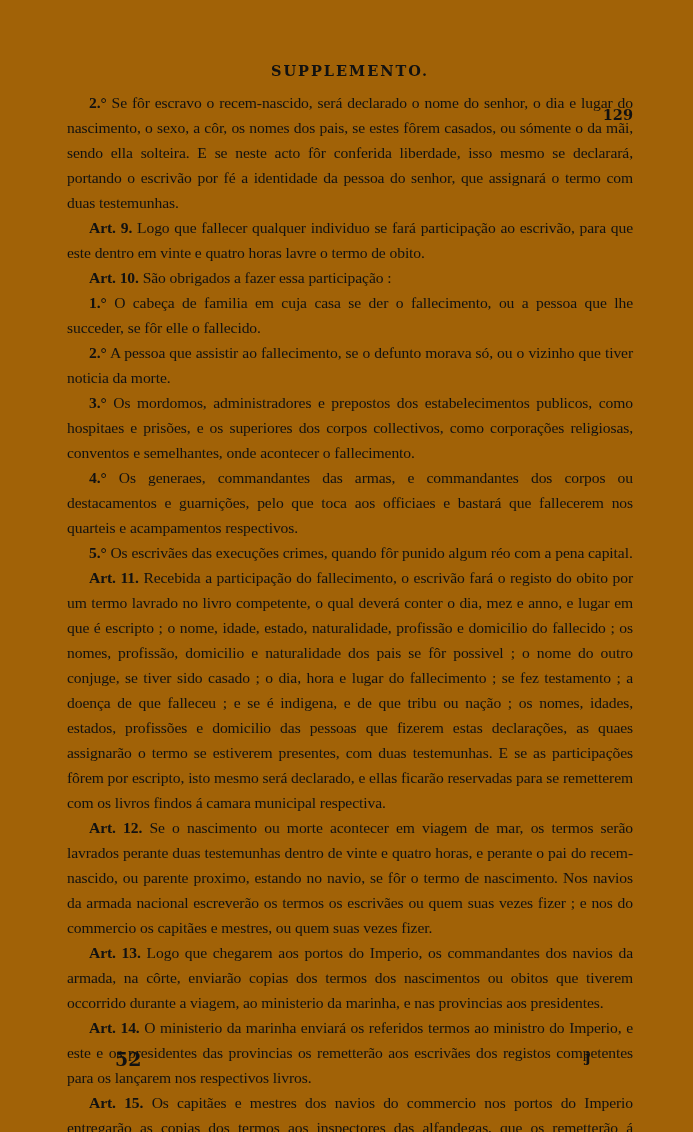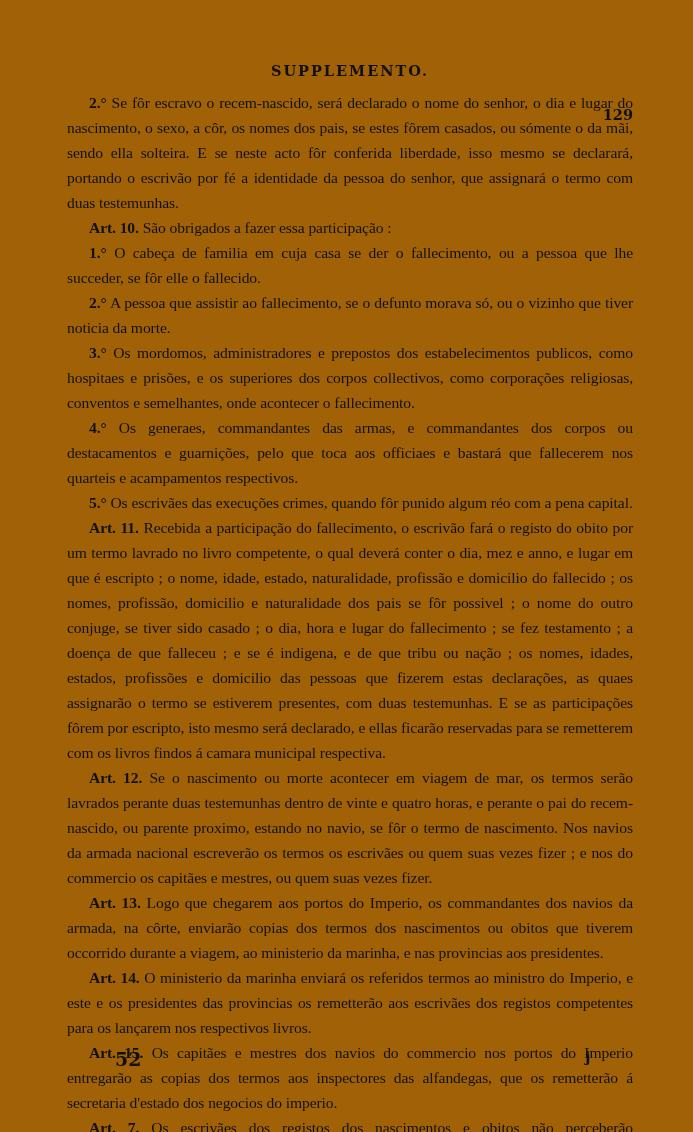--- a/index.html
+++ b/index.html
@@ -23,20 +23,21 @@
 <body>
 
 <div class="page">
   <div class="header">
     <div class="running-title">SUPPLEMENTO.</div>
     <div class="page-number">129</div>
   </div>
 
   <div class="body-text" id="body-text">
       <p class="para"><span class="lbl">2.°</span> <span>Se fôr escravo o recem-nascido, será declarado o nome do senhor, o dia e lugar do nascimento, o sexo, a côr, os nomes dos pais, se estes fôrem casados, ou sómente o da mãi, sendo ella solteira. E se neste acto fôr conferida liberdade, isso mesmo se declarará, portando o escrivão por fé a identidade da pessoa do senhor, que assignará o termo com duas testemunhas.</span></p>
+      <p class="para"><span class="lbl">Art. 9.</span> <span>Logo que fallecer qualquer individuo se fará participação ao escrivão, para que este dentro em vinte e quatro horas lavre o termo de obito.</span></p>
       <p class="para"><span class="lbl">Art. 10.</span> <span>São obrigados a fazer essa participação :</span></p>
       <p class="para"><span class="lbl">1.°</span> <span>O cabeça de familia em cuja casa se der o fallecimento, ou a pessoa que lhe succeder, se fôr elle o fallecido.</span></p>
       <p class="para"><span class="lbl">2.°</span> <span>A pessoa que assistir ao fallecimento, se o defunto morava só, ou o vizinho que tiver noticia da morte.</span></p>
       <p class="para"><span class="lbl">3.°</span> <span>Os mordomos, administradores e prepostos dos estabelecimentos publicos, como hospitaes e prisões, e os superiores dos corpos collectivos, como corporações religiosas, conventos e semelhantes, onde acontecer o fallecimento.</span></p>
       <p class="para"><span class="lbl">4.°</span> <span>Os generaes, commandantes das armas, e commandantes dos corpos ou destacamentos e guarnições, pelo que toca aos officiaes e bastará que fallecerem nos quarteis e acampamentos respectivos.</span></p>
       <p class="para"><span class="lbl">5.°</span> <span>Os escrivães das execuções crimes, quando fôr punido algum réo com a pena capital.</span></p>
       <p class="para"><span class="lbl">Art. 11.</span> <span>Recebida a participação do fallecimento, o escrivão fará o registo do obito por um termo lavrado no livro competente, o qual deverá conter o dia, mez e anno, e lugar em que é escripto ; o nome, idade, estado, naturalidade, profissão e domicilio do fallecido ; os nomes, profissão, domicilio e naturalidade dos pais se fôr possivel ; o nome do outro conjuge, se tiver sido casado ; o dia, hora e lugar do fallecimento ; se fez testamento ; a doença de que falleceu ; e se é indigena, e de que tribu ou nação ; os nomes, idades, estados, profissões e domicilio das pessoas que fizerem estas declarações, as quaes assignarão o termo se estiverem presentes, com duas testemunhas. E se as participações fôrem por escripto, isto mesmo será declarado, e ellas ficarão reservadas para se remetterem com os livros findos á camara municipal respectiva.</span></p>
       <p class="para"><span class="lbl">Art. 12.</span> <span>Se o nascimento ou morte acontecer em viagem de mar, os termos serão lavrados perante duas testemunhas dentro de vinte e quatro horas, e perante o pai do recem-nascido, ou parente proximo, estando no navio, se fôr o termo de nascimento. Nos navios da armada nacional escreverão os termos os escrivães ou quem suas vezes fizer ; e nos do commercio os capitães e mestres, ou quem suas vezes fizer.</span></p>
       <p class="para"><span class="lbl">Art. 13.</span> <span>Logo que chegarem aos portos do Imperio, os commandantes dos navios da armada, na côrte, enviarão copias dos termos dos nascimentos ou obitos que tiverem occorrido durante a viagem, ao ministerio da marinha, e nas provincias aos presidentes.</span></p>
       <p class="para"><span class="lbl">Art. 14.</span> <span>O ministerio da marinha enviará os referidos termos ao ministro do Imperio, e este e os presidentes das provincias os remetterão aos escrivães dos registos competentes para os lançarem nos respectivos livros.</span></p>

